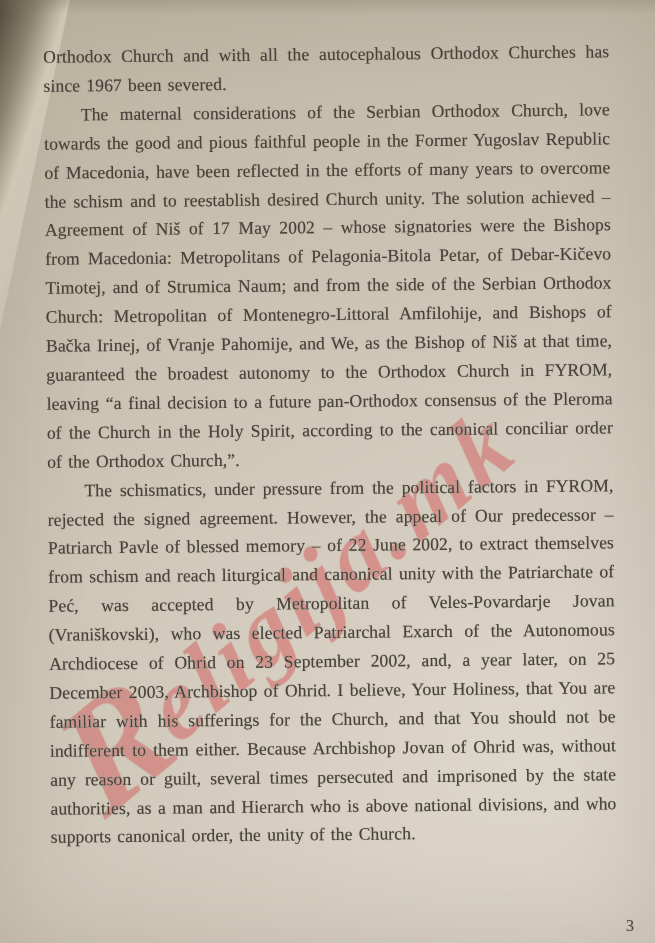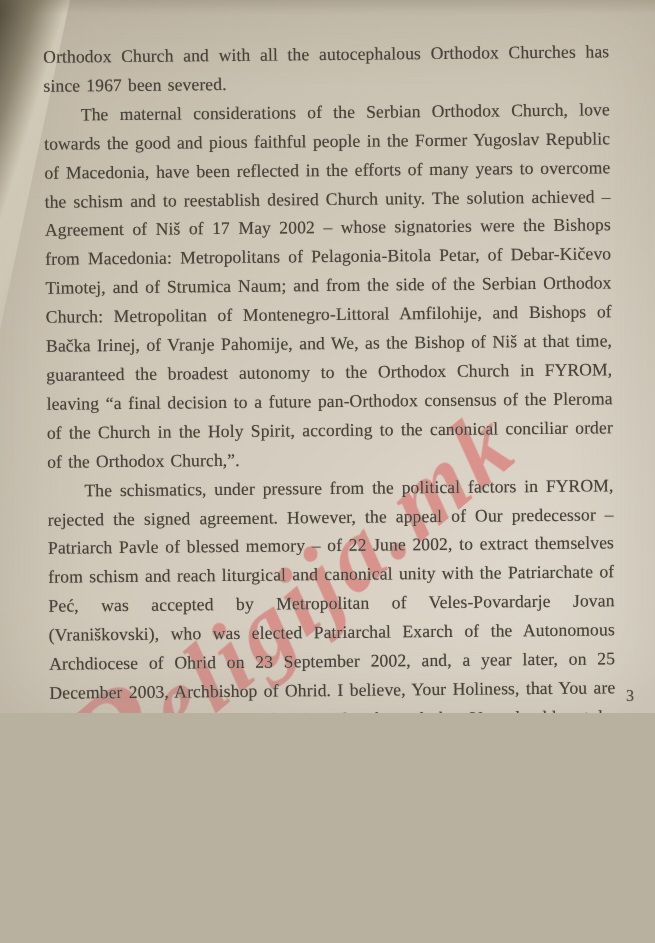--- a/index.html
+++ b/index.html
@@ -6,21 +6,21 @@
     margin: 0;
     padding: 0;
     width: 655px;
     height: 943px;
     overflow: hidden;
     background: #b9b1a0;
   }
   .page {
     position: relative;
     width: 655px;
-    height: 713px;
+    height: 943px;
     background:
       radial-gradient(ellipse 900px 750px at 78% 80%, rgba(222,215,203,0.9) 0%, rgba(205,197,182,0.45) 55%, rgba(186,177,158,0.55) 100%),
       linear-gradient(128deg, #c2b9a8 0%, #ccc4b4 28%, #d0c8b9 60%, #d7d0c3 100%);
     box-shadow: inset 0 0 90px rgba(92,82,60,0.16);
     overflow: hidden;
     font-family: "Liberation Serif", "DejaVu Serif", serif;
   }
   
   .edge {
     position: absolute;

